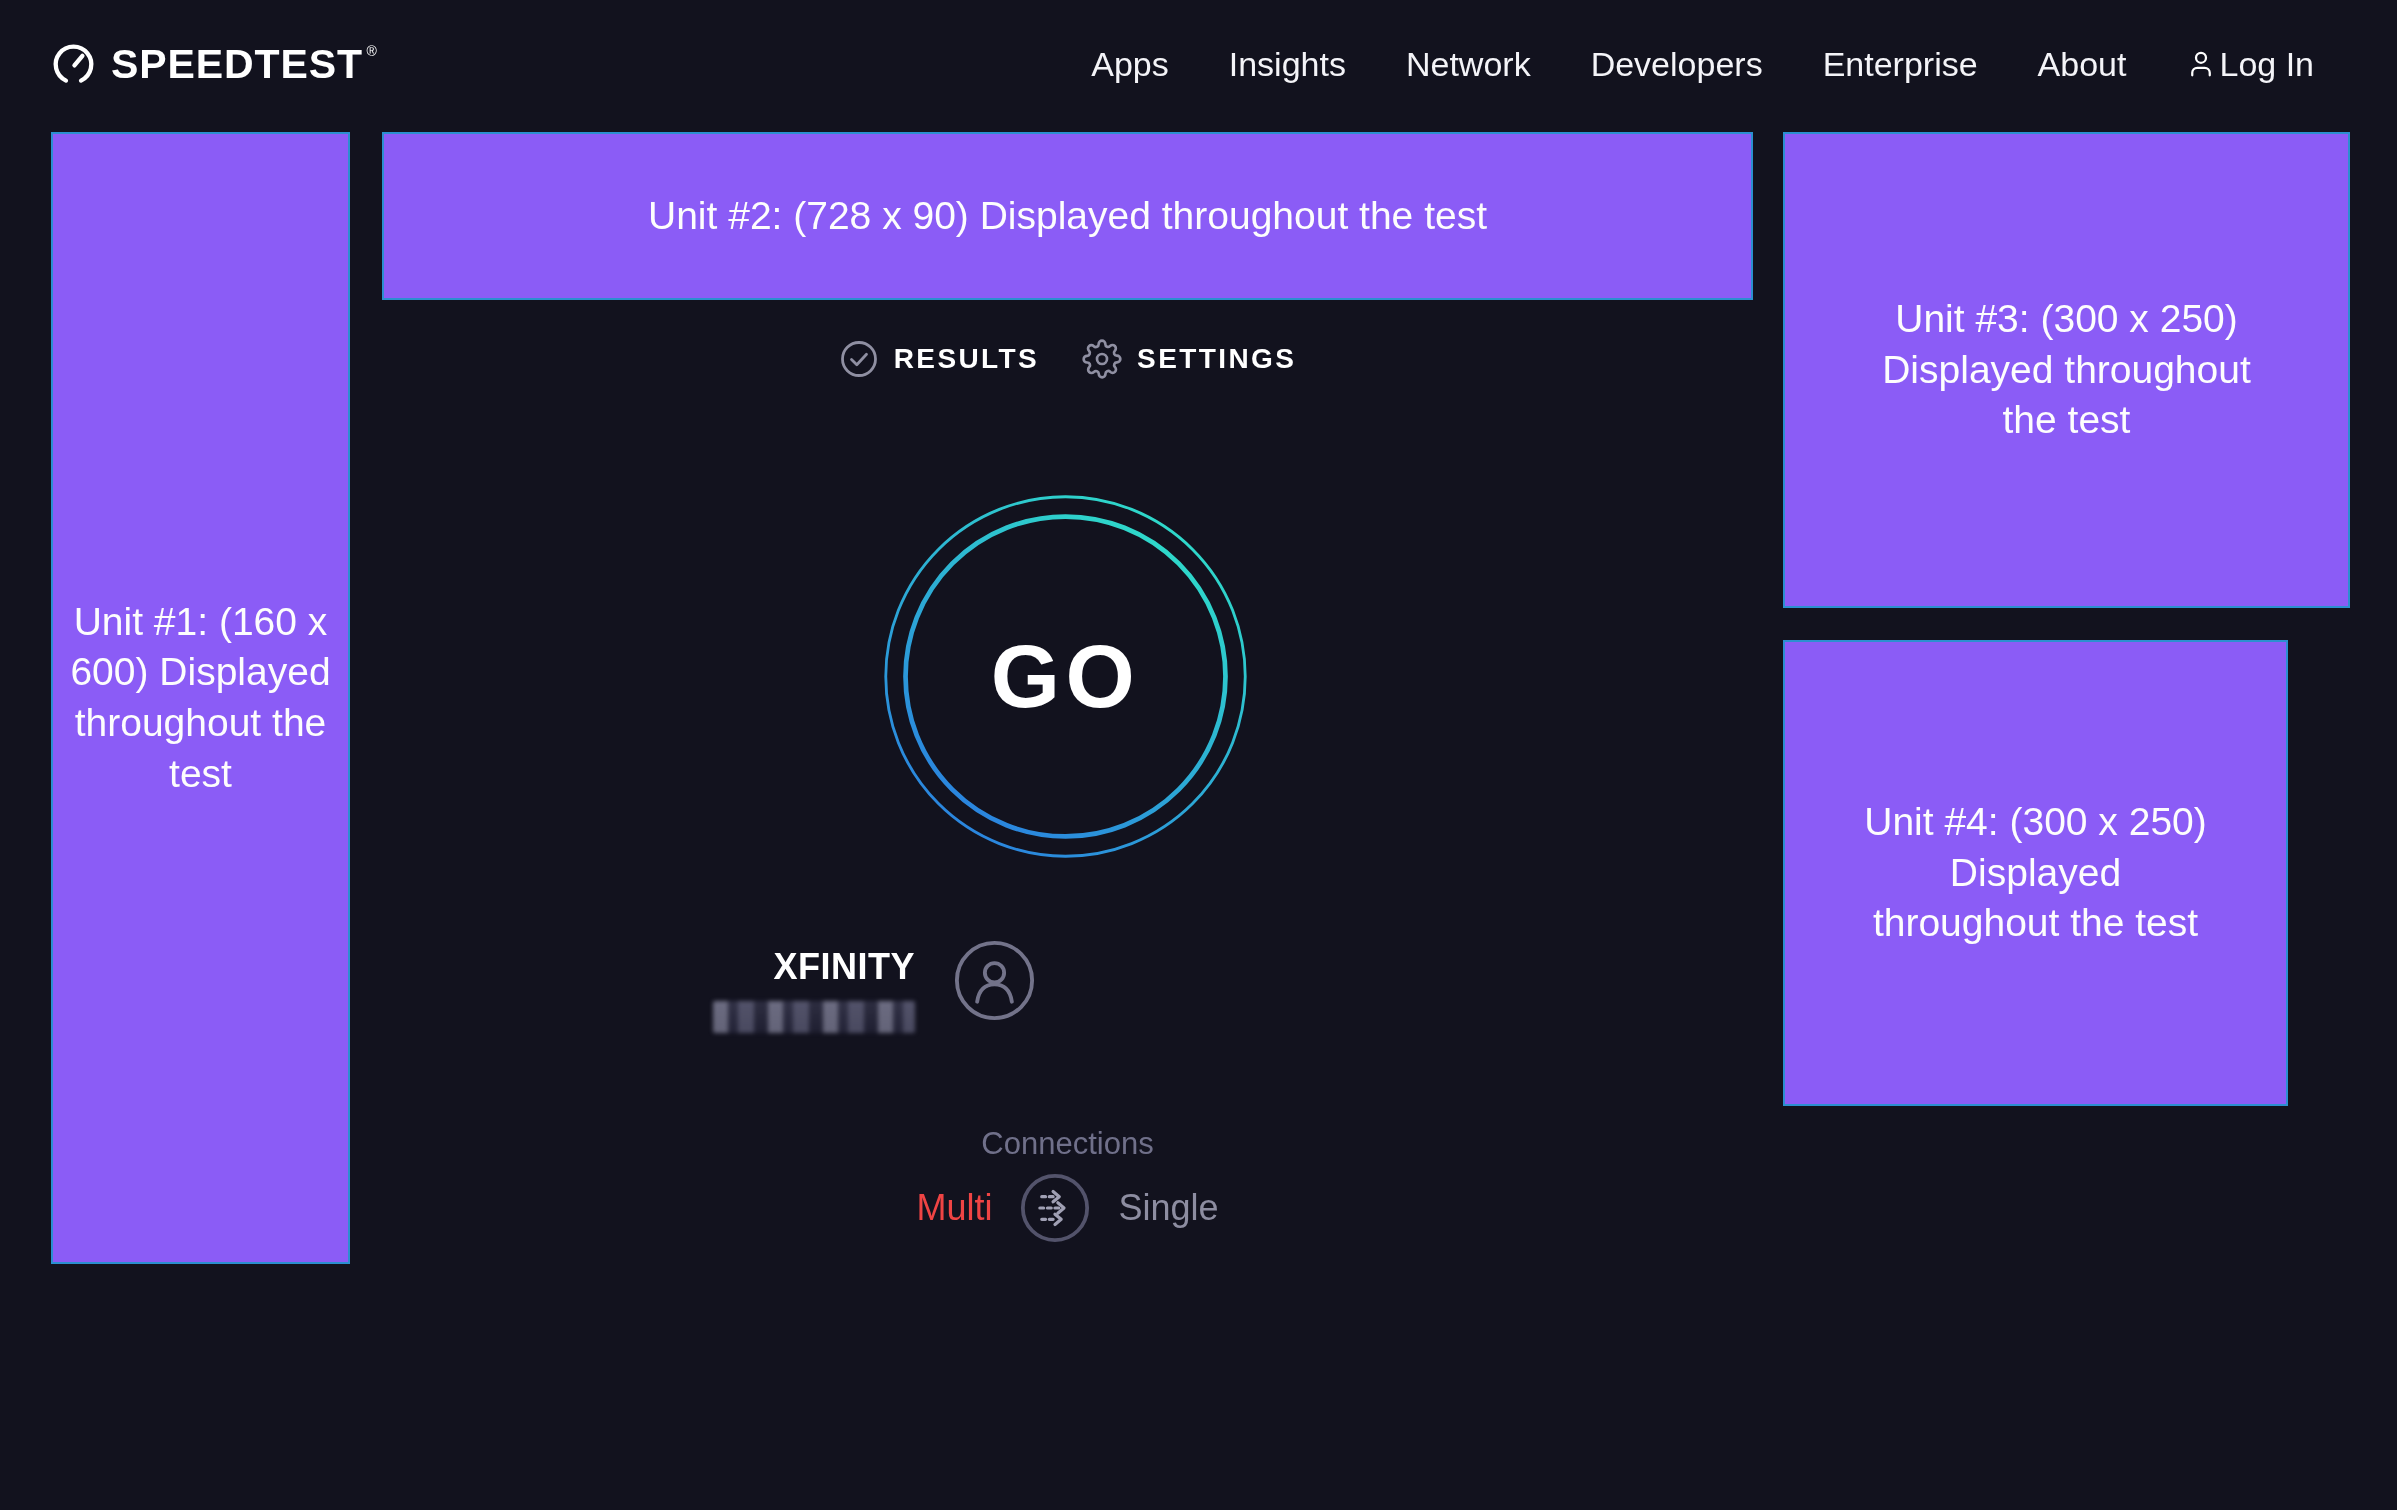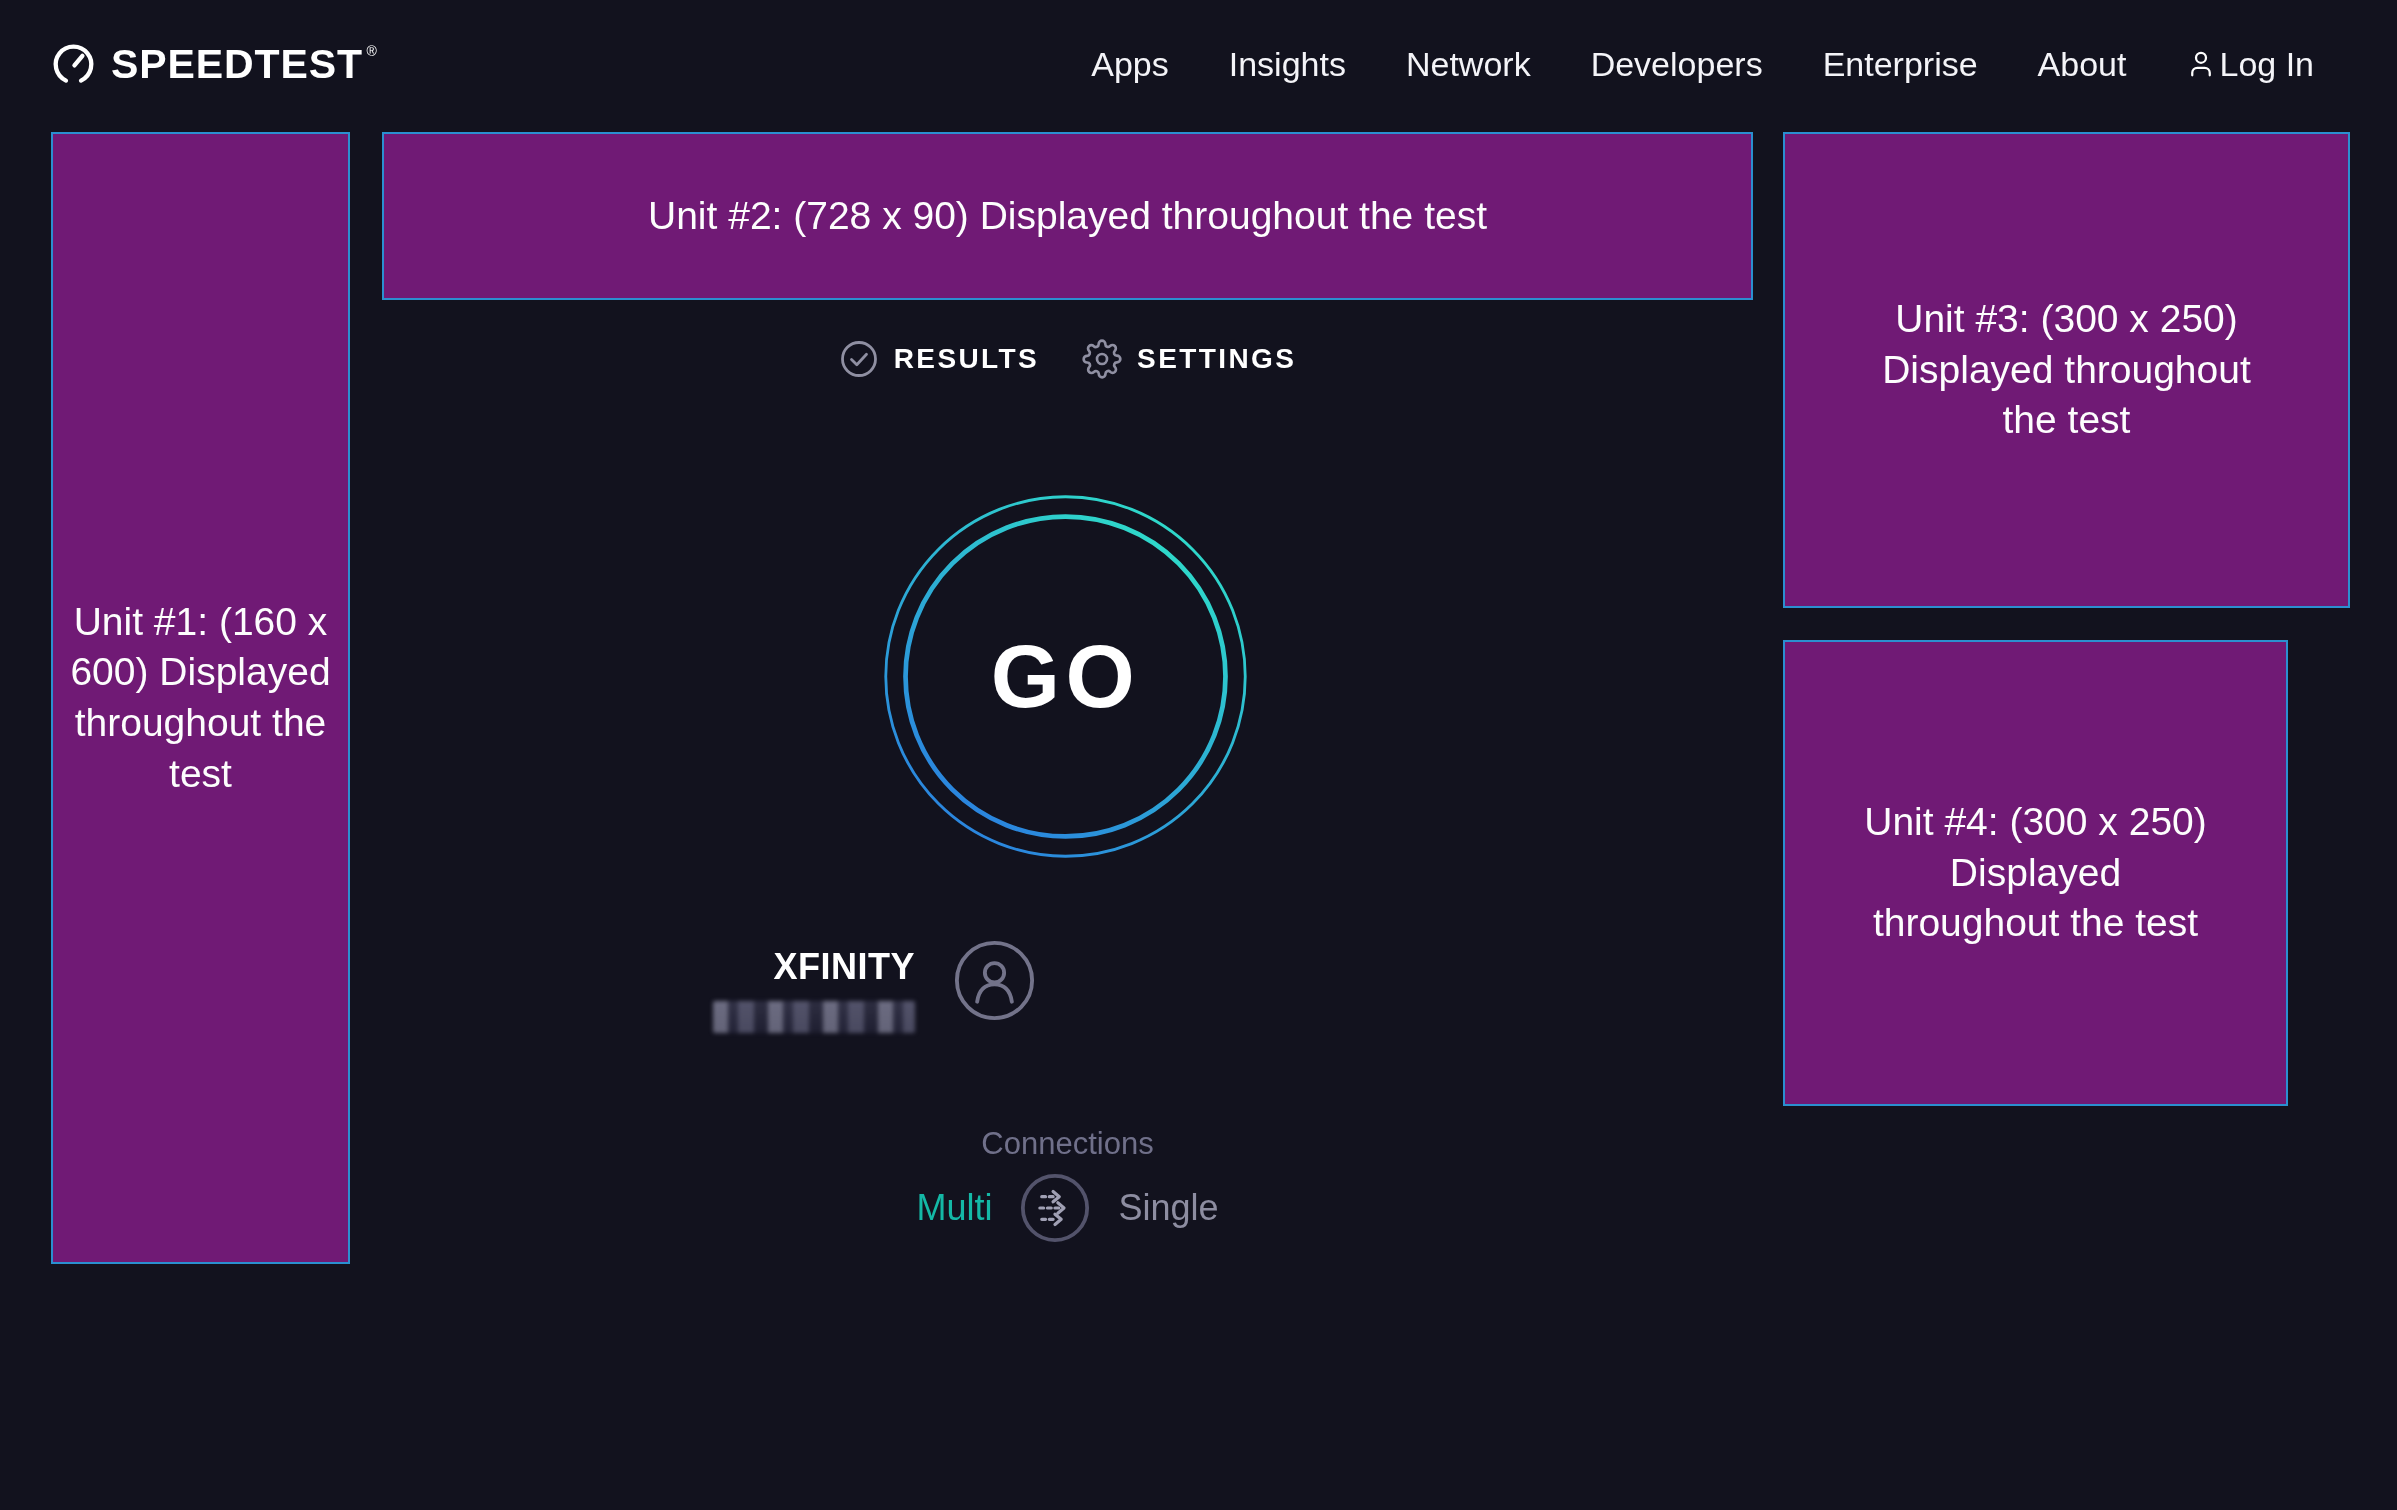--- a/index.html
+++ b/index.html
@@ -12,21 +12,21 @@
   
   .header { position:absolute; top:0; left:0; width:2397px; height:128px;
     display:flex; align-items:center; padding:0 83px 0 51px; box-sizing:border-box; }
   .logo { display:flex; align-items:center; gap:15px; cursor:pointer; }
   .logo-text { font-size:41px; font-weight:700; letter-spacing:0.9px; color:#fff; }
   .logo-mark { font-size:14px; vertical-align:top; position:relative; top:-13px; color:#fff; }
   .nav { margin-left:auto; display:flex; align-items:center; gap:60px; }
   .nav-item { font-size:34px; color:#f4f4f8; cursor:pointer; white-space:nowrap; }
   .login { display:flex; align-items:center; gap:3px; }
   
-  .ad { position:absolute; background:#701a75; border:2.8px solid #2b8fd0;
+  .ad { position:absolute; background:#8b5cf6; border:2.8px solid #2b8fd0;
     box-sizing:border-box; display:flex; align-items:center; justify-content:center;
     text-align:center; font-size:39px; line-height:1.3; color:#fdfdfd; }
   .ad-1 { left:51px;   top:132px;  width:299px;  height:1132px; padding:16px 15px; }
   .ad-2 { left:382px;  top:132px;  width:1371px; height:168px; }
   .ad-3 { left:1783px; top:132px;  width:567px;  height:476px; padding:0 79px; }
   .ad-4 { left:1783px; top:640px;  width:505px;  height:466px; padding:0 79px; }
   .ad-5 { left:382px;  top:1299px; width:1371px; height:165px; }
   
   .tabs { position:absolute; top:339px; left:382px; width:1371px;
     display:flex; justify-content:center; gap:43px; }
@@ -53,21 +53,21 @@
   .server { position:absolute; top:932px; left:1090px; display:flex; gap:24.5px; align-items:flex-start; }
   .server-text { display:flex; flex-direction:column; margin-top:1.9px; }
   .server-name { font-size:38px; font-weight:600; color:#fff; }
   .server-loc { font-size:33px; color:#7b7b92; margin-top:15px; }
   .server-change { font-size:34px; color:#32a8f0; margin-top:19px; cursor:pointer; }
   
   .connections-label { position:absolute; top:1126px; left:382px; width:1371px;
     text-align:center; font-size:31px; color:#70708a; }
   .toggle-row { position:absolute; top:1173px; left:382px; width:1371px;
     display:flex; align-items:center; justify-content:center; gap:28px; }
-  .toggle-multi { font-size:36px; color:#14b8a6; cursor:pointer; }
+  .toggle-multi { font-size:36px; color:#ef4444; cursor:pointer; }
   .toggle-single { font-size:36px; color:#8d8da1; cursor:pointer; }
   .toggle-btn { display:flex; cursor:pointer; color:#53536b; }
 </style>
 </head>
 <body>
 
 <div class="page">
 
   <div class="header">
     <div class="logo">

